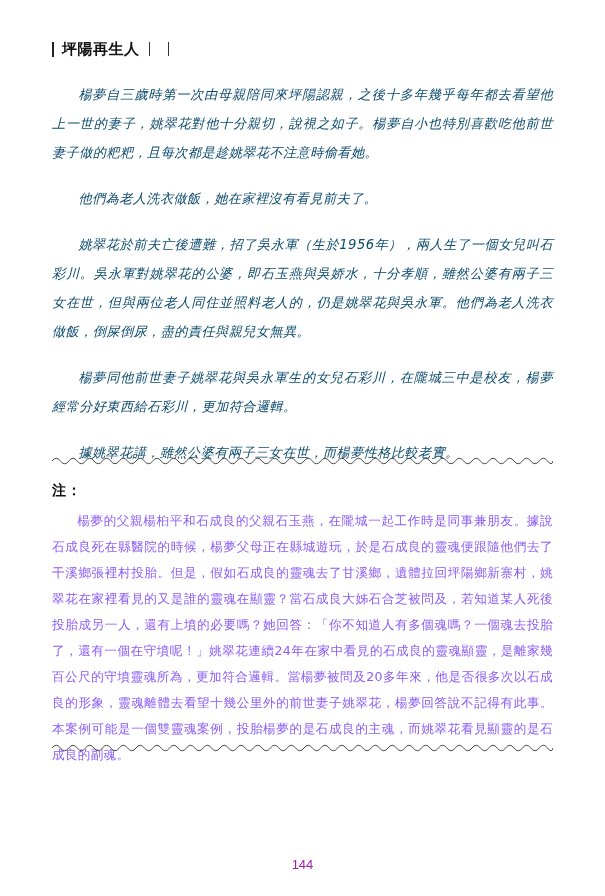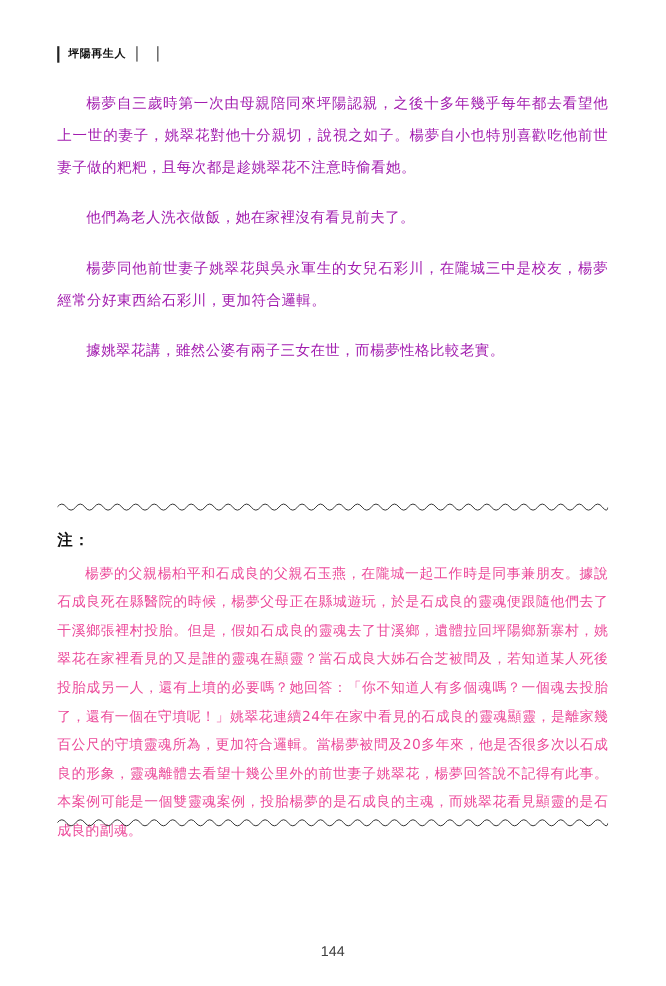--- a/index.html
+++ b/index.html
@@ -32,21 +32,21 @@
     display: flex;
     align-items: center;
   }
   .header-rule-left {
     width: 2px;
     height: 15px;
     background: #222;
     margin-right: 8px;
   }
   .header-title {
-    font-size: 10px;
+    font-size: 15px;
     font-weight: bold;
     letter-spacing: 0.5px;
     color: #111;
     white-space: nowrap;
   }
   .header-sep {
     width: 1px;
     height: 14px;
     background: #333;
     margin: 0 9px;
@@ -72,22 +72,23 @@
     left: 52px;
     width: 501px;
   }
   p.para {
     margin: 0 0 17px 0;
     font-size: 13.2px;
     line-height: 29px;
     text-align: justify;
     text-justify: inter-ideograph;
     text-indent: 2em;
-    color: #a21caf;
+    color: #0c4a6e;
     letter-spacing: 0.4px;
+    font-style: italic;
   }
 
   
   .squiggle {
     position: absolute;
     left: 52px;
     width: 501px;
     height: 12px;
     overflow: hidden;
   }
@@ -105,50 +106,51 @@
     margin-bottom: 8px;
     letter-spacing: 1px;
   }
   p.note-para {
     margin: 0;
     font-size: 12.6px;
     line-height: 26px;
     text-align: justify;
     text-justify: inter-ideograph;
     text-indent: 2em;
-    color: #ec4899;
+    color: #8b5cf6;
     letter-spacing: 0.3px;
   }
 
   .page-number {
     position: absolute;
     bottom: 24px;
     left: 0;
     width: 605px;
     text-align: center;
     font-size: 13px;
-    color: #404040;
+    color: #a21caf;
     font-family: "Liberation Sans", sans-serif;
   }
 </style>
 </head>
 <body>
 
 <div class="page">
 
   <div class="header">
     <div class="header-rule-left"></div>
     <div class="header-title">坪陽再生人</div>
     <div class="header-sep"></div>
     <div class="header-rule-right"></div>
   </div>
 
   <div class="body-area">
     <p class="para">楊夢自三歲時第一次由母親陪同來坪陽認親，之後十多年幾乎每年都去看望他上一世的妻子，姚翠花對他十分親切，說視之如子。楊夢自小也特別喜歡吃他前世妻子做的粑粑，且每次都是趁姚翠花不注意時偷看她。</p>
     <p class="para">他們為老人洗衣做飯，她在家裡沒有看見前夫了。</p>
+    <p class="para">姚翠花於前夫亡後遭難，招了吳永軍（生於1956年），兩人生了一個女兒叫石彩川。吳永軍對姚翠花的公婆，即石玉燕與吳娇水，十分孝順，雖然公婆有兩子三女在世，但與兩位老人同住並照料老人的，仍是姚翠花與吳永軍。他們為老人洗衣做飯，倒屎倒尿，盡的責任與親兒女無異。</p>
     <p class="para">楊夢同他前世妻子姚翠花與吳永軍生的女兒石彩川，在隴城三中是校友，楊夢經常分好東西給石彩川，更加符合邏輯。</p>
     <p class="para">據姚翠花講，雖然公婆有兩子三女在世，而楊夢性格比較老實。</p>
   </div>
 
   <div class="squiggle" style="top: 455px;">
     <svg width="501" height="12" viewBox="0 0 501 12" xmlns="http://www.w3.org/2000/svg">
       <path d="M0 6 Q 4.2 0.5 8.4 6 T 16.8 6 T 25.2 6 T 33.6 6 T 42 6 T 50.4 6 T 58.8 6 T 67.2 6 T 75.6 6 T 84 6 T 92.4 6 T 100.8 6 T 109.2 6 T 117.6 6 T 126 6 T 134.4 6 T 142.8 6 T 151.2 6 T 159.6 6 T 168 6 T 176.4 6 T 184.8 6 T 193.2 6 T 201.6 6 T 210 6 T 218.4 6 T 226.8 6 T 235.2 6 T 243.6 6 T 252 6 T 260.4 6 T 268.8 6 T 277.2 6 T 285.6 6 T 294 6 T 302.4 6 T 310.8 6 T 319.2 6 T 327.6 6 T 336 6 T 344.4 6 T 352.8 6 T 361.2 6 T 369.6 6 T 378 6 T 386.4 6 T 394.8 6 T 403.2 6 T 411.6 6 T 420 6 T 428.4 6 T 436.8 6 T 445.2 6 T 453.6 6 T 462 6 T 470.4 6 T 478.8 6 T 487.2 6 T 495.6 6 T 501 6" fill="none" stroke="#333" stroke-width="0.9"></path>
     </svg>
   </div>
 

